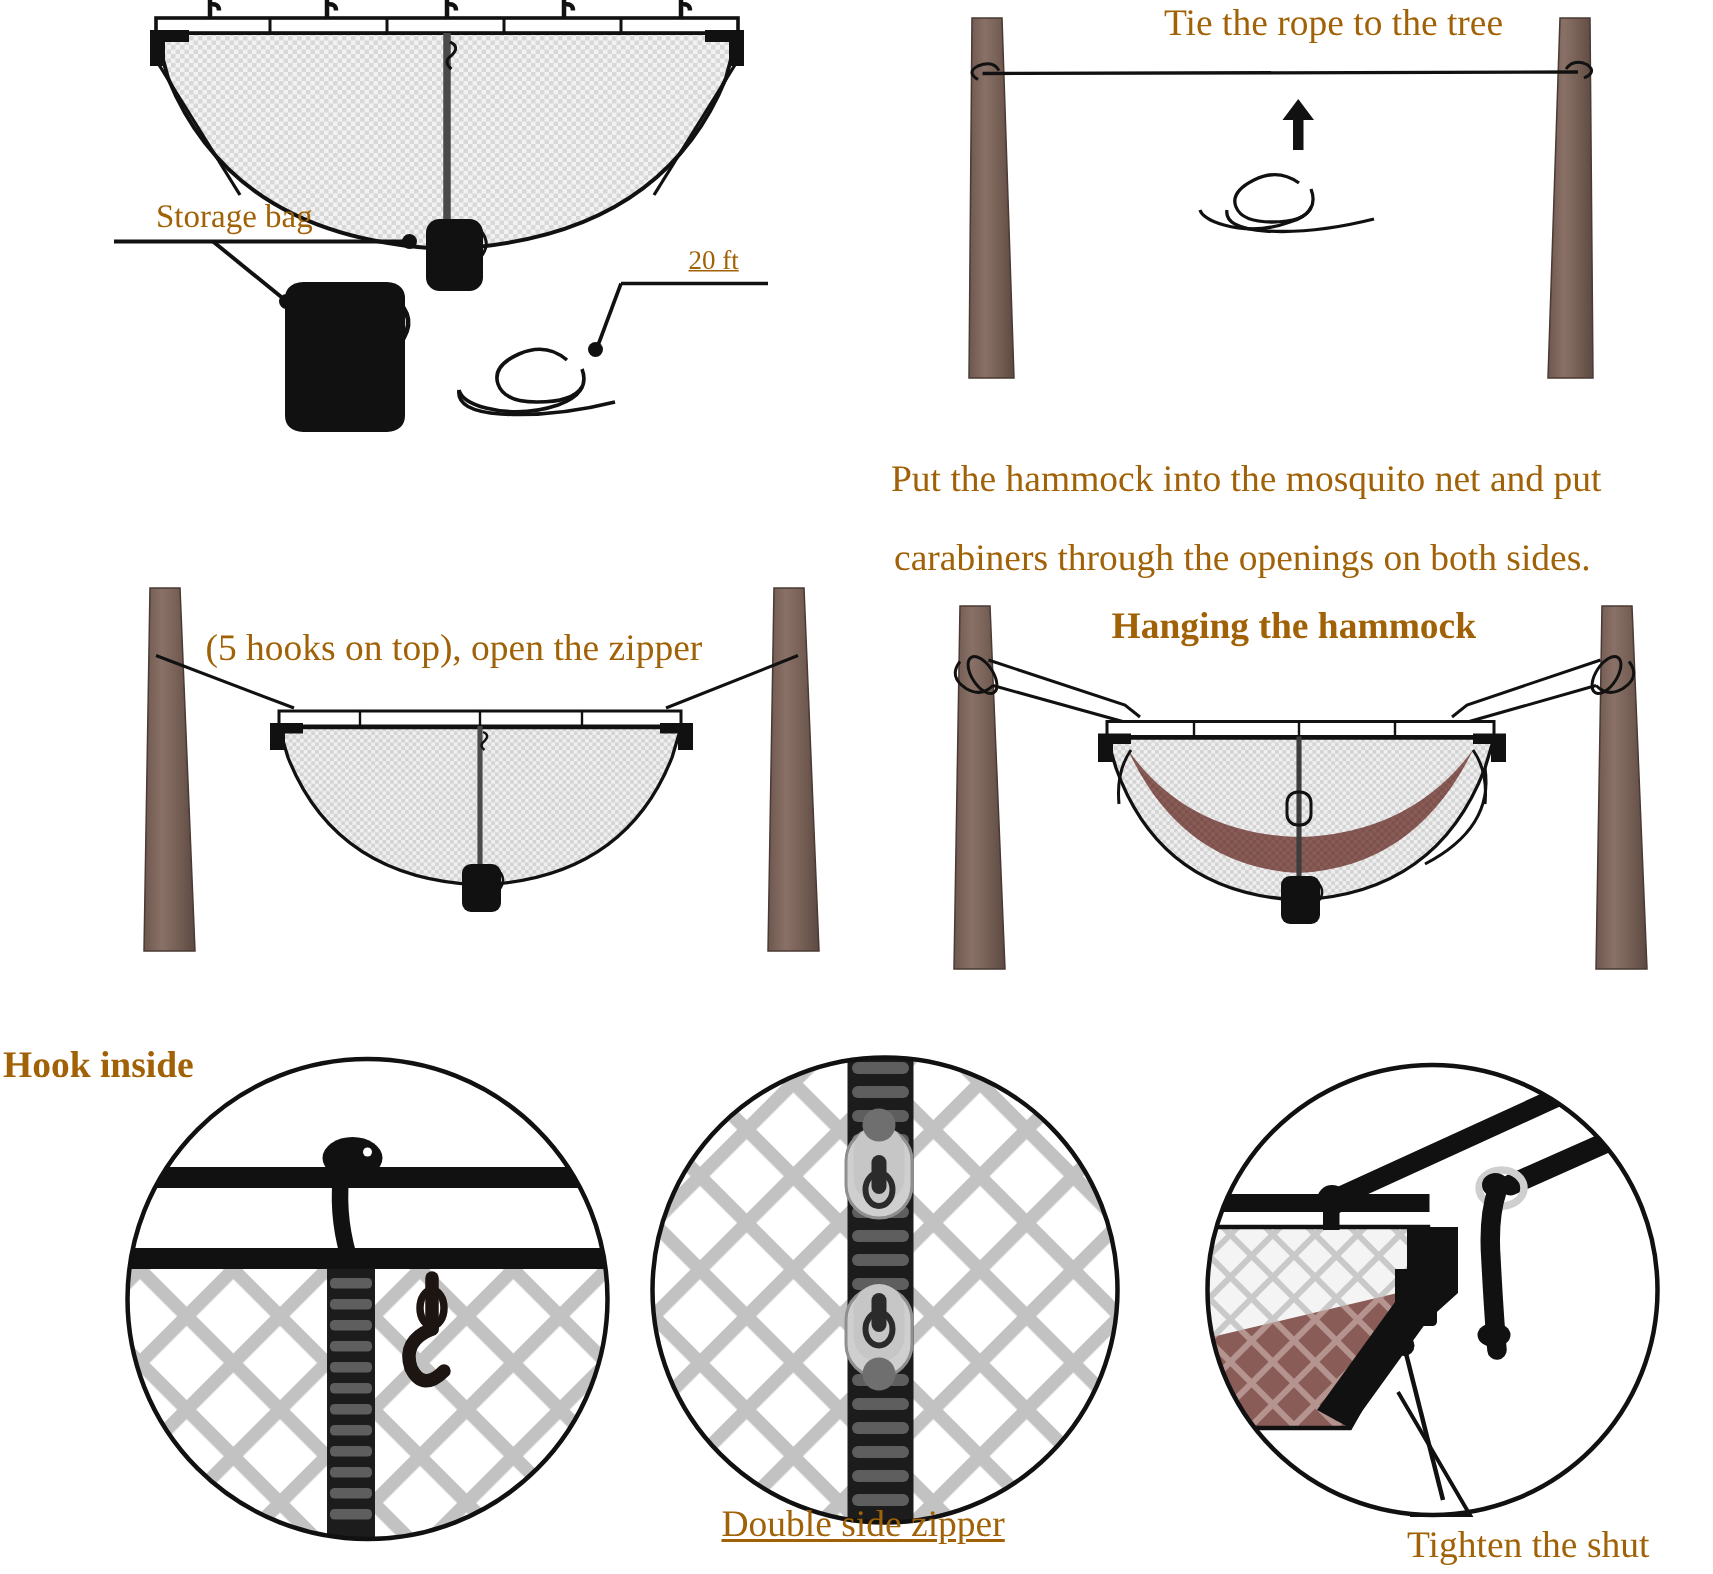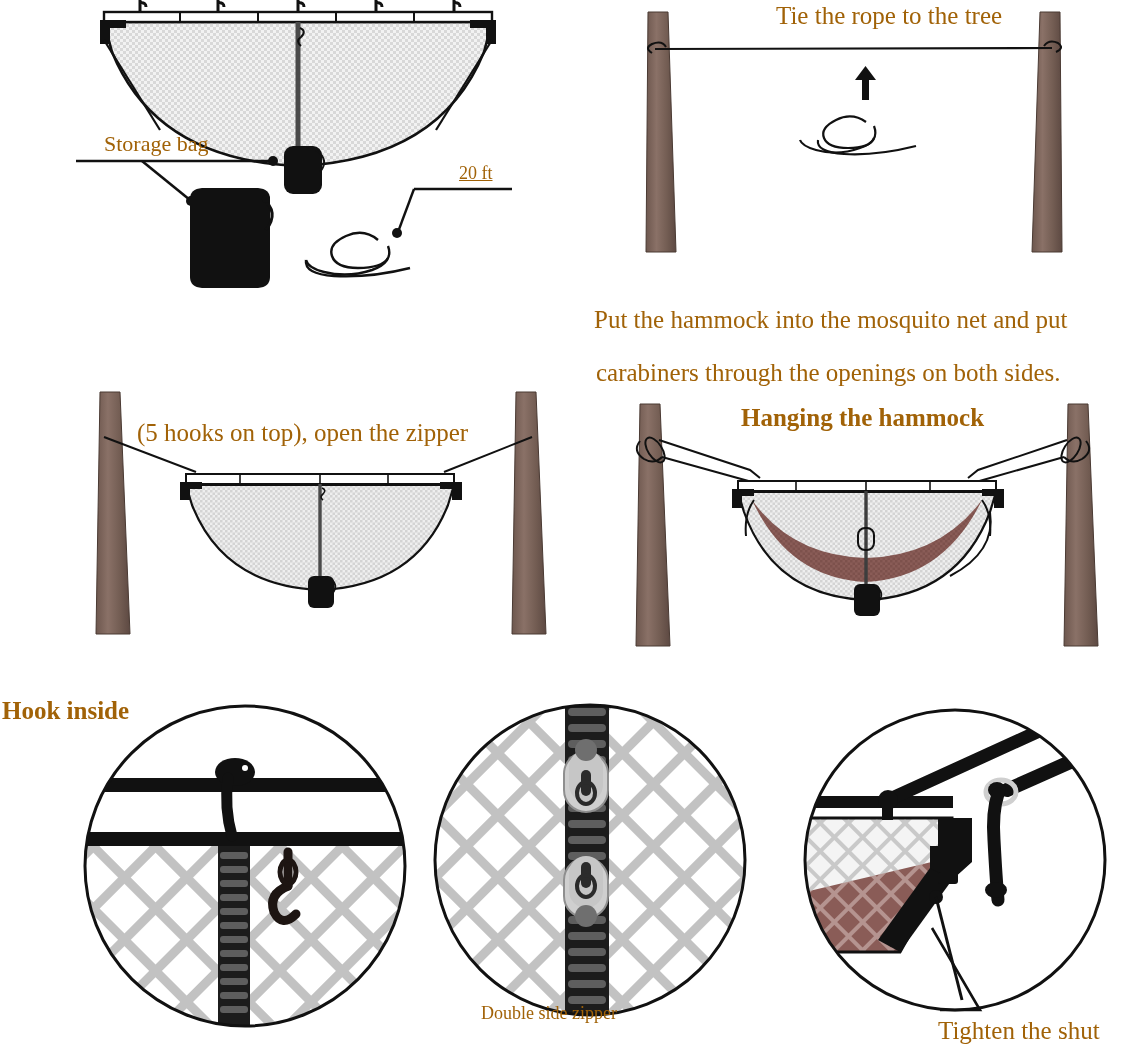--- a/index.html
+++ b/index.html
@@ -30,21 +30,21 @@
   }
   #t-tie      { left: 776px; top: 2px;   font-size: 25px; }
   #t-storage  { left: 104px;  top: 131px; font-size: 22px; }
   #t-20ft     { left: 459px; top: 163px; font-size: 18px; text-decoration: underline; }
   #t-hang1    { left: 126px; top: 350px; font-size: 25px; }
   #t-hang2    { left: 137px; top: 387px; font-size: 25px; margin-top: 32px; }
   #t-put1     { left: 594px; top: 306px; font-size: 25px; }
   #t-put2     { left: 596px; top: 359px; font-size: 25px; text-align: right; }
   #t-hanging  { left: 741px; top: 404px; font-size: 25px; font-weight: bold; }
   #t-hook     { left: 2px;   top: 697px; font-size: 25px; font-weight: bold; }
-  #t-dzip     { left: 481px; top: 1003px; font-size: 18px; }
+  #t-dzip     { left: 481px; top: 1003px; font-size: 25px; text-decoration: underline; }
   #t-tighten  { left: 938px; top: 1017px; font-size: 25px; }
 </style>
 </head>
 <body>
 
 <div class="stage">
 
   <svg class="stage" viewBox="0 0 1142 1049" xmlns="http://www.w3.org/2000/svg">
     <defs>
       <pattern id="meshFine" width="6" height="6" patternUnits="userSpaceOnUse">

